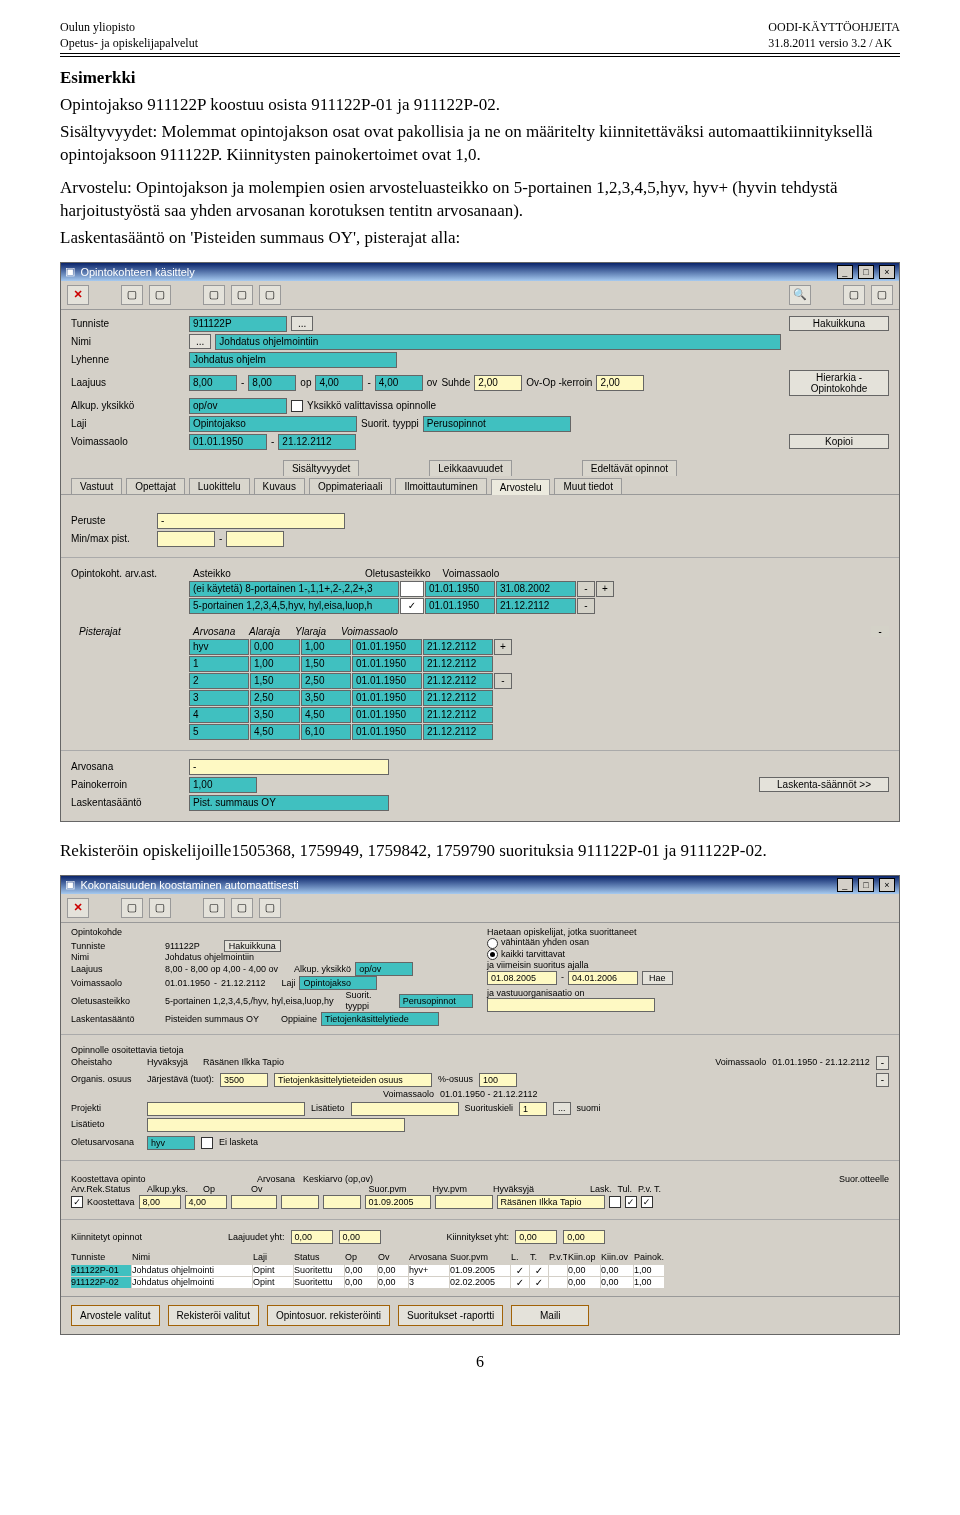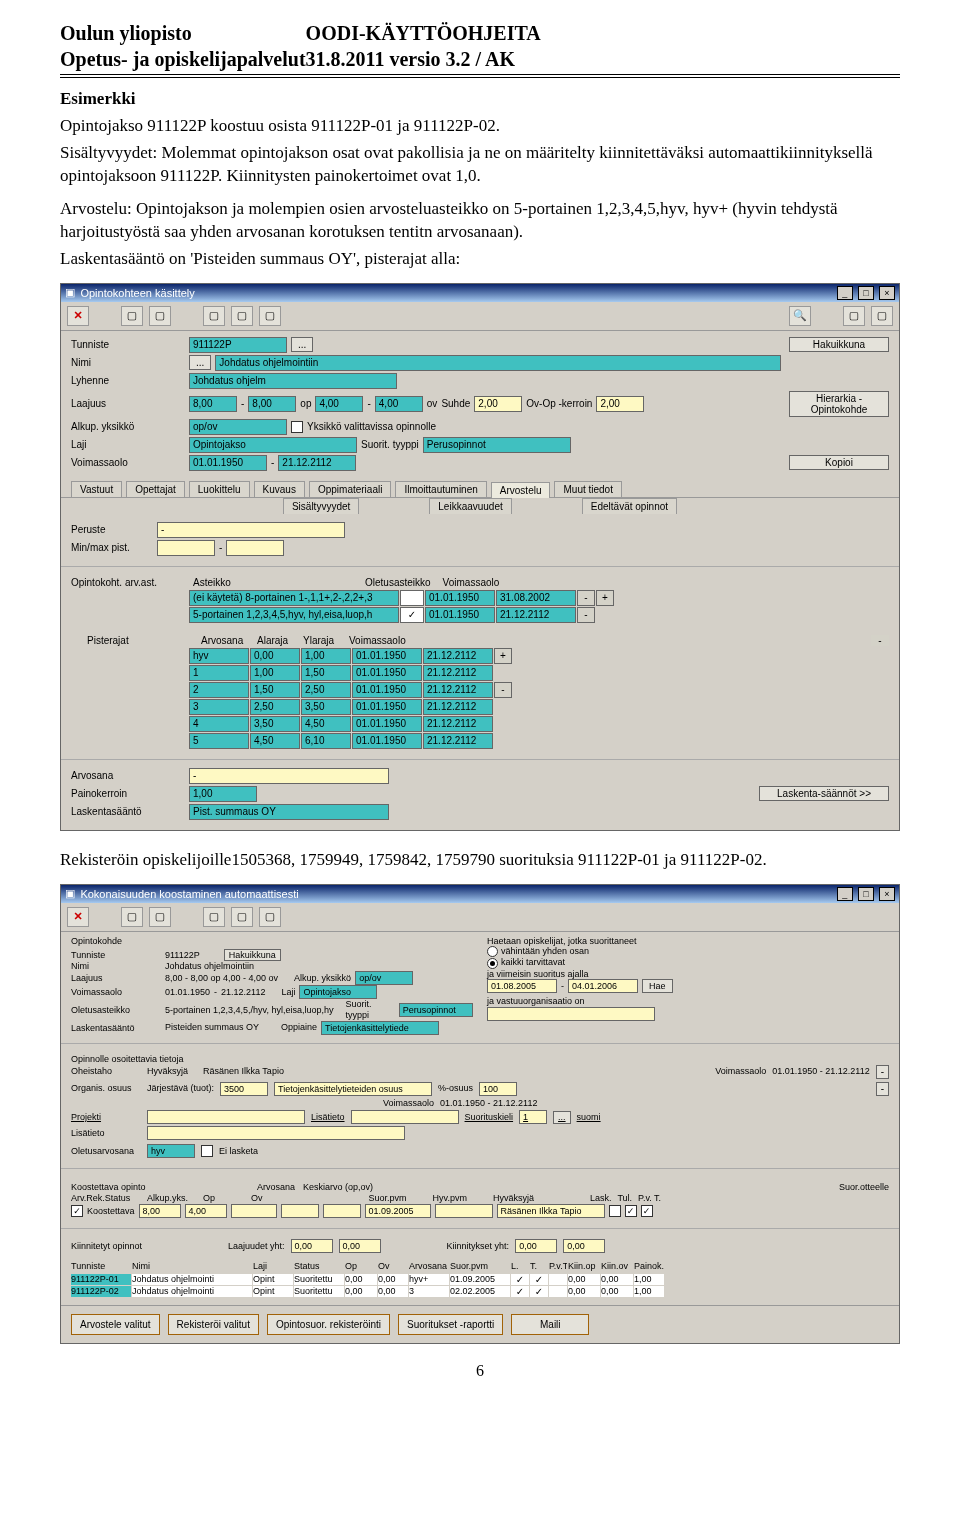--- a/index.html
+++ b/index.html
@@ -9,24 +9,23 @@
     font-family: "Times New Roman", Times, serif;
     color: #000;
     width: 960px;
   }
   body {
     padding: 20px 60px 40px 60px;
     box-sizing: border-box;
   }
   .header-row {
     display: flex;
-    justify-content: flex-start;
+    justify-content: space-between;
     line-height: 1.3;
-    font-size: 20px;
-    font-weight: bold;
+    font-size: 12px;
   }
   .header-block {
     display: flex;
     flex-direction: column;
   }
   hr.double {
     border: none;
     border-top: 1px solid #000;
     margin: 2px 0 0 0;
   }
@@ -187,21 +186,21 @@
   .pagenum {
     text-align: center;
     font-size: 16px;
     margin-top: 12px;
   }
   .cb { display:inline-block; width:10px; height:10px; border:1px solid #333; background:#fff; vertical-align:middle; }
   .cb.on::after { content:"✓"; font-size:9px; line-height:10px; display:block; text-align:center; }
   .radio { display:inline-block; width:9px; height:9px; border:1px solid #333; border-radius:50%; background:#fff; vertical-align:middle; margin-right:3px;}
   .radio.on::after { content:""; display:block; width:5px; height:5px; border-radius:50%; background:#000; margin:2px; }
   .micro { font-size:9px; line-height:1.2; }
-  .grid-lines { display:grid; grid-template-columns: 80px 1fr; gap:2px 6px; align-items:center; }
+  .grid-lines { display:grid; grid-template-columns: 80px 1fr; gap:2px 6px; align-items:center;margin-top:12px; }
   .sp { flex:1; }
   .fig2-table {
     display:grid;
     grid-template-columns: 60px 120px 40px 50px 32px 30px 40px 60px 18px 18px 18px 32px 32px 30px;
     gap:1px;
     padding: 2px 10px 8px 10px;
   }
   .fig2-table .hd { font-size:9px; overflow:hidden; white-space:nowrap; height:12px; }
 </style>
 </head>
@@ -308,35 +307,35 @@
 
     <span class="lbl">Voimassaolo</span>
     <div class="rowflex">
       <div class="fld-teal" style="width:70px;">01.01.1950</div>
       <span class="inline-lbl">-</span>
       <div class="fld-teal" style="width:70px;">21.12.2112</div>
     </div>
     <div class="btn">Kopioi</div>
   </div>
 
+  <div class="tabs" style="justify-content:center; gap:70px; border-bottom:none; padding-bottom:2px;">
+    <div class="tab">Sisältyvyydet</div>
+    <div class="tab">Leikkaavuudet</div>
+    <div class="tab">Edeltävät opinnot</div>
+  </div>
   <div class="tabs">
     <div class="tab">Vastuut</div>
     <div class="tab">Opettajat</div>
     <div class="tab">Luokittelu</div>
     <div class="tab">Kuvaus</div>
     <div class="tab">Oppimateriaali</div>
     <div class="tab">Ilmoittautuminen</div>
     <div class="tab active">Arvostelu</div>
     <div class="tab">Muut tiedot</div>
   </div>
-  <div class="tabs" style="justify-content:center; gap:70px; border-bottom:none; padding-bottom:2px;">
-    <div class="tab">Sisältyvyydet</div>
-    <div class="tab">Leikkaavuudet</div>
-    <div class="tab">Edeltävät opinnot</div>
-  </div>
 
   <div class="section">
     <div class="grid-lines">
       <span class="lbl">Peruste</span>
       <div class="fld-white" style="width:180px;">-</div>
       <span class="lbl">Min/max pist.</span>
       <div class="rowflex">
         <div class="fld-white" style="width:50px;"></div>
         <span class="inline-lbl">-</span>
         <div class="fld-white" style="width:50px;"></div>
@@ -364,21 +363,21 @@
       <div class="cell teal">5-portainen 1,2,3,4,5,hyv, hyl,eisa,luop,h</div>
       <div class="cell flag center">✓</div>
       <div class="cell teal">01.01.1950</div>
       <div class="cell teal">21.12.2112</div>
       <div class="cell gray center">-</div>
       <div></div>
     </div>
   </div>
 
   <div class="section">
-    <div class="rowflex" style="margin-left:16px;">
+    <div class="rowflex" style="margin-left:8px;font-style:italic;">
       <span class="lbl" style="width:110px;">Pisterajat</span>
       <span class="lbl" style="width:52px;">Arvosana</span>
       <span class="lbl" style="width:42px;">Alaraja</span>
       <span class="lbl" style="width:42px;">Ylaraja</span>
       <span class="lbl">Voimassaolo</span>
       <div class="sp"></div>
       <div class="cell gray center" style="width:18px;">-</div>
     </div>
 
     <div id="piste-table" class="table" style="grid-template-columns:60px 50px 50px 70px 70px 18px; margin-left:118px;">
@@ -553,21 +552,21 @@
       <div class="fld-white" style="width:30px;">100</div>
       <div class="sp"></div>
       <div class="btn" style="padding:0 4px;">-</div>
     </div>
     <div class="rowflex" style="gap:6px;flex-wrap:wrap;margin-top:2px;">
       <span style="width:70px;"></span>
         <span style="width:230px;"></span>
       <span>Voimassaolo</span>
       <span>01.01.1950 - 21.12.2112</span>
     </div>
-    <div class="rowflex" style="gap:6px;margin-top:2px;text-decoration:underline;">
+    <div class="rowflex" style="gap:6px;margin-top:2px;">
       <span style="width:70px;">Projekti</span>
       <div class="fld-white" style="width:150px;"></div>
       <span>Lisätieto</span>
       <div class="fld-white" style="width:100px;"></div>
       <span>Suorituskieli</span>
       <div class="fld-white" style="width:20px;">1</div>
       <div class="btn" style="padding:0 4px;font-size:9px;">...</div>
       <span>suomi</span>
     </div>
     <div class="rowflex" style="gap:6px;margin-top:2px;">

